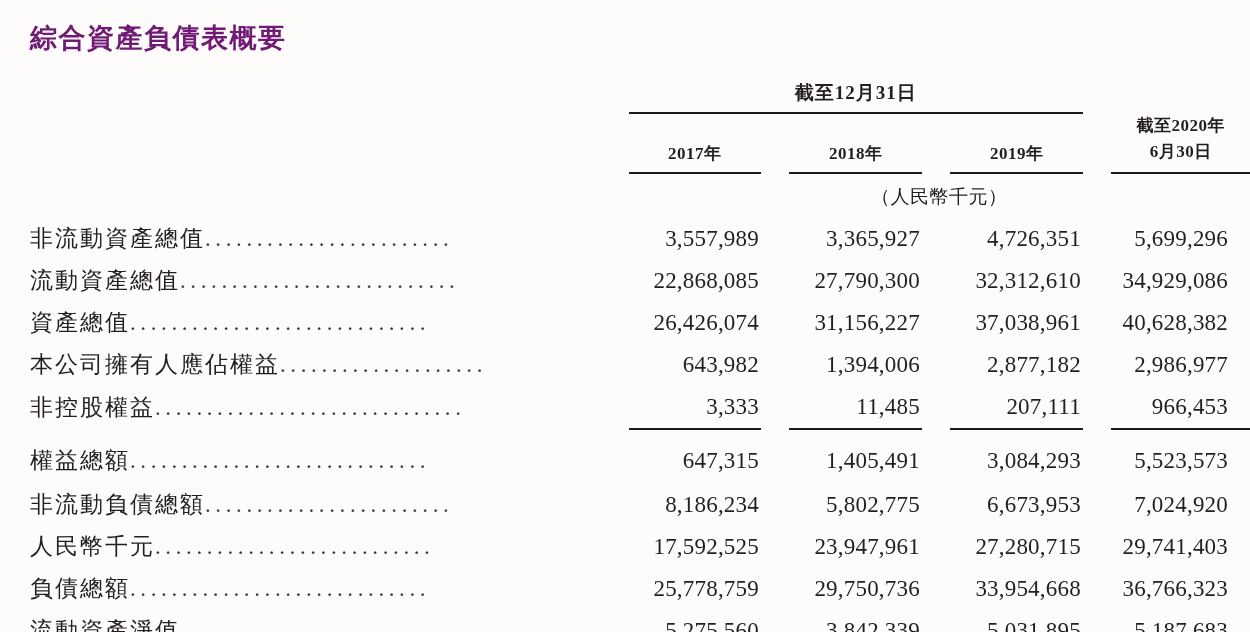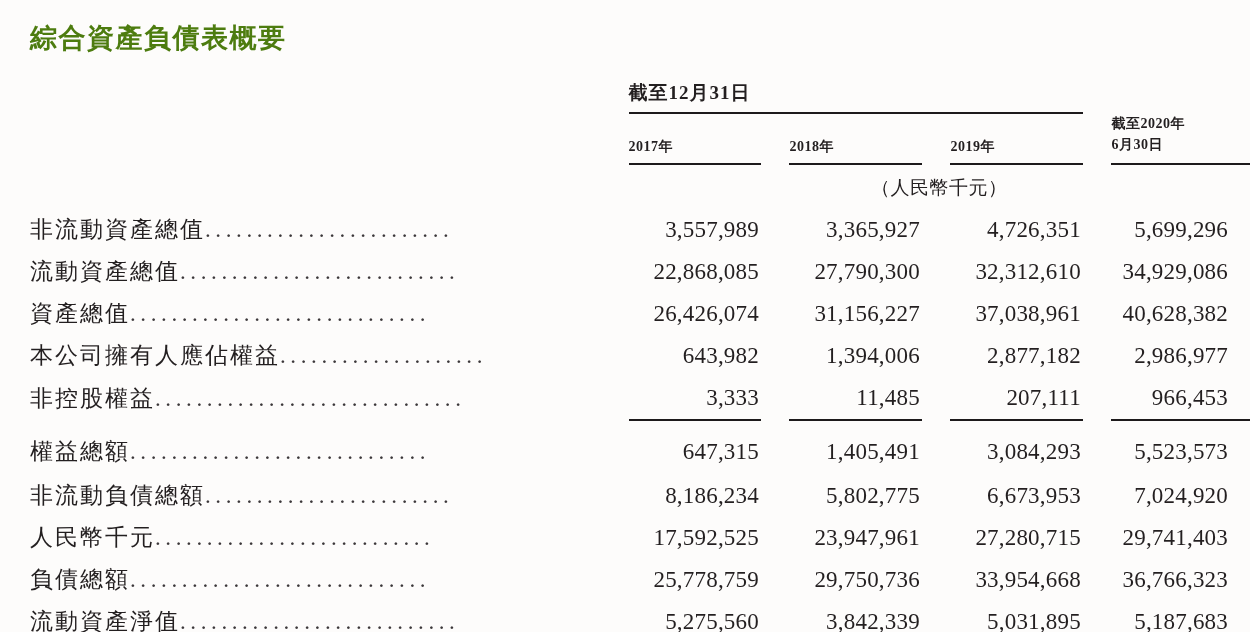--- a/index.html
+++ b/index.html
@@ -23,21 +23,21 @@
   }
 
   
   .title {
     position: absolute;
     left: 30px;
     top: 20px;
     font-size: 27px;
     font-weight: bold;
     letter-spacing: 1.5px;
-    color: #4d7c0f;
+    color: #701a75;
     white-space: nowrap;
   }
 
   
   .table {
     position: absolute;
     left: 0;
     top: 78px;
     width: 1250px;
   }
@@ -48,35 +48,36 @@
     table-layout: fixed;
   }
 
   col.c-label  { width: 617px; }
   col.c-gap    { width: 28px; }
   col.c-num    { width: 130px; }
   col.c-num-r  { width: 136px; }
 
   
   .hdr-span {
-    text-align: left;
+    text-align: center;
     font-size: 19px;
     font-weight: bold;
     letter-spacing: 1px;
     padding: 0 0 6px 0;
     height: 28px;
     vertical-align: bottom;
     white-space: nowrap;
   }
   .rule-top {
     border-bottom: 2.5px solid #1d1a1b;
   }
 
   .hdr-year {
-    font-size: 14px;
+    text-align: center;
+    font-size: 17px;
     font-weight: bold;
     letter-spacing: 0.5px;
     padding: 9px 0 7px 0;
     white-space: nowrap;
     vertical-align: bottom;
   }
   .hdr-year.two-line {
     line-height: 1.52;
     padding-top: 0;
   }

